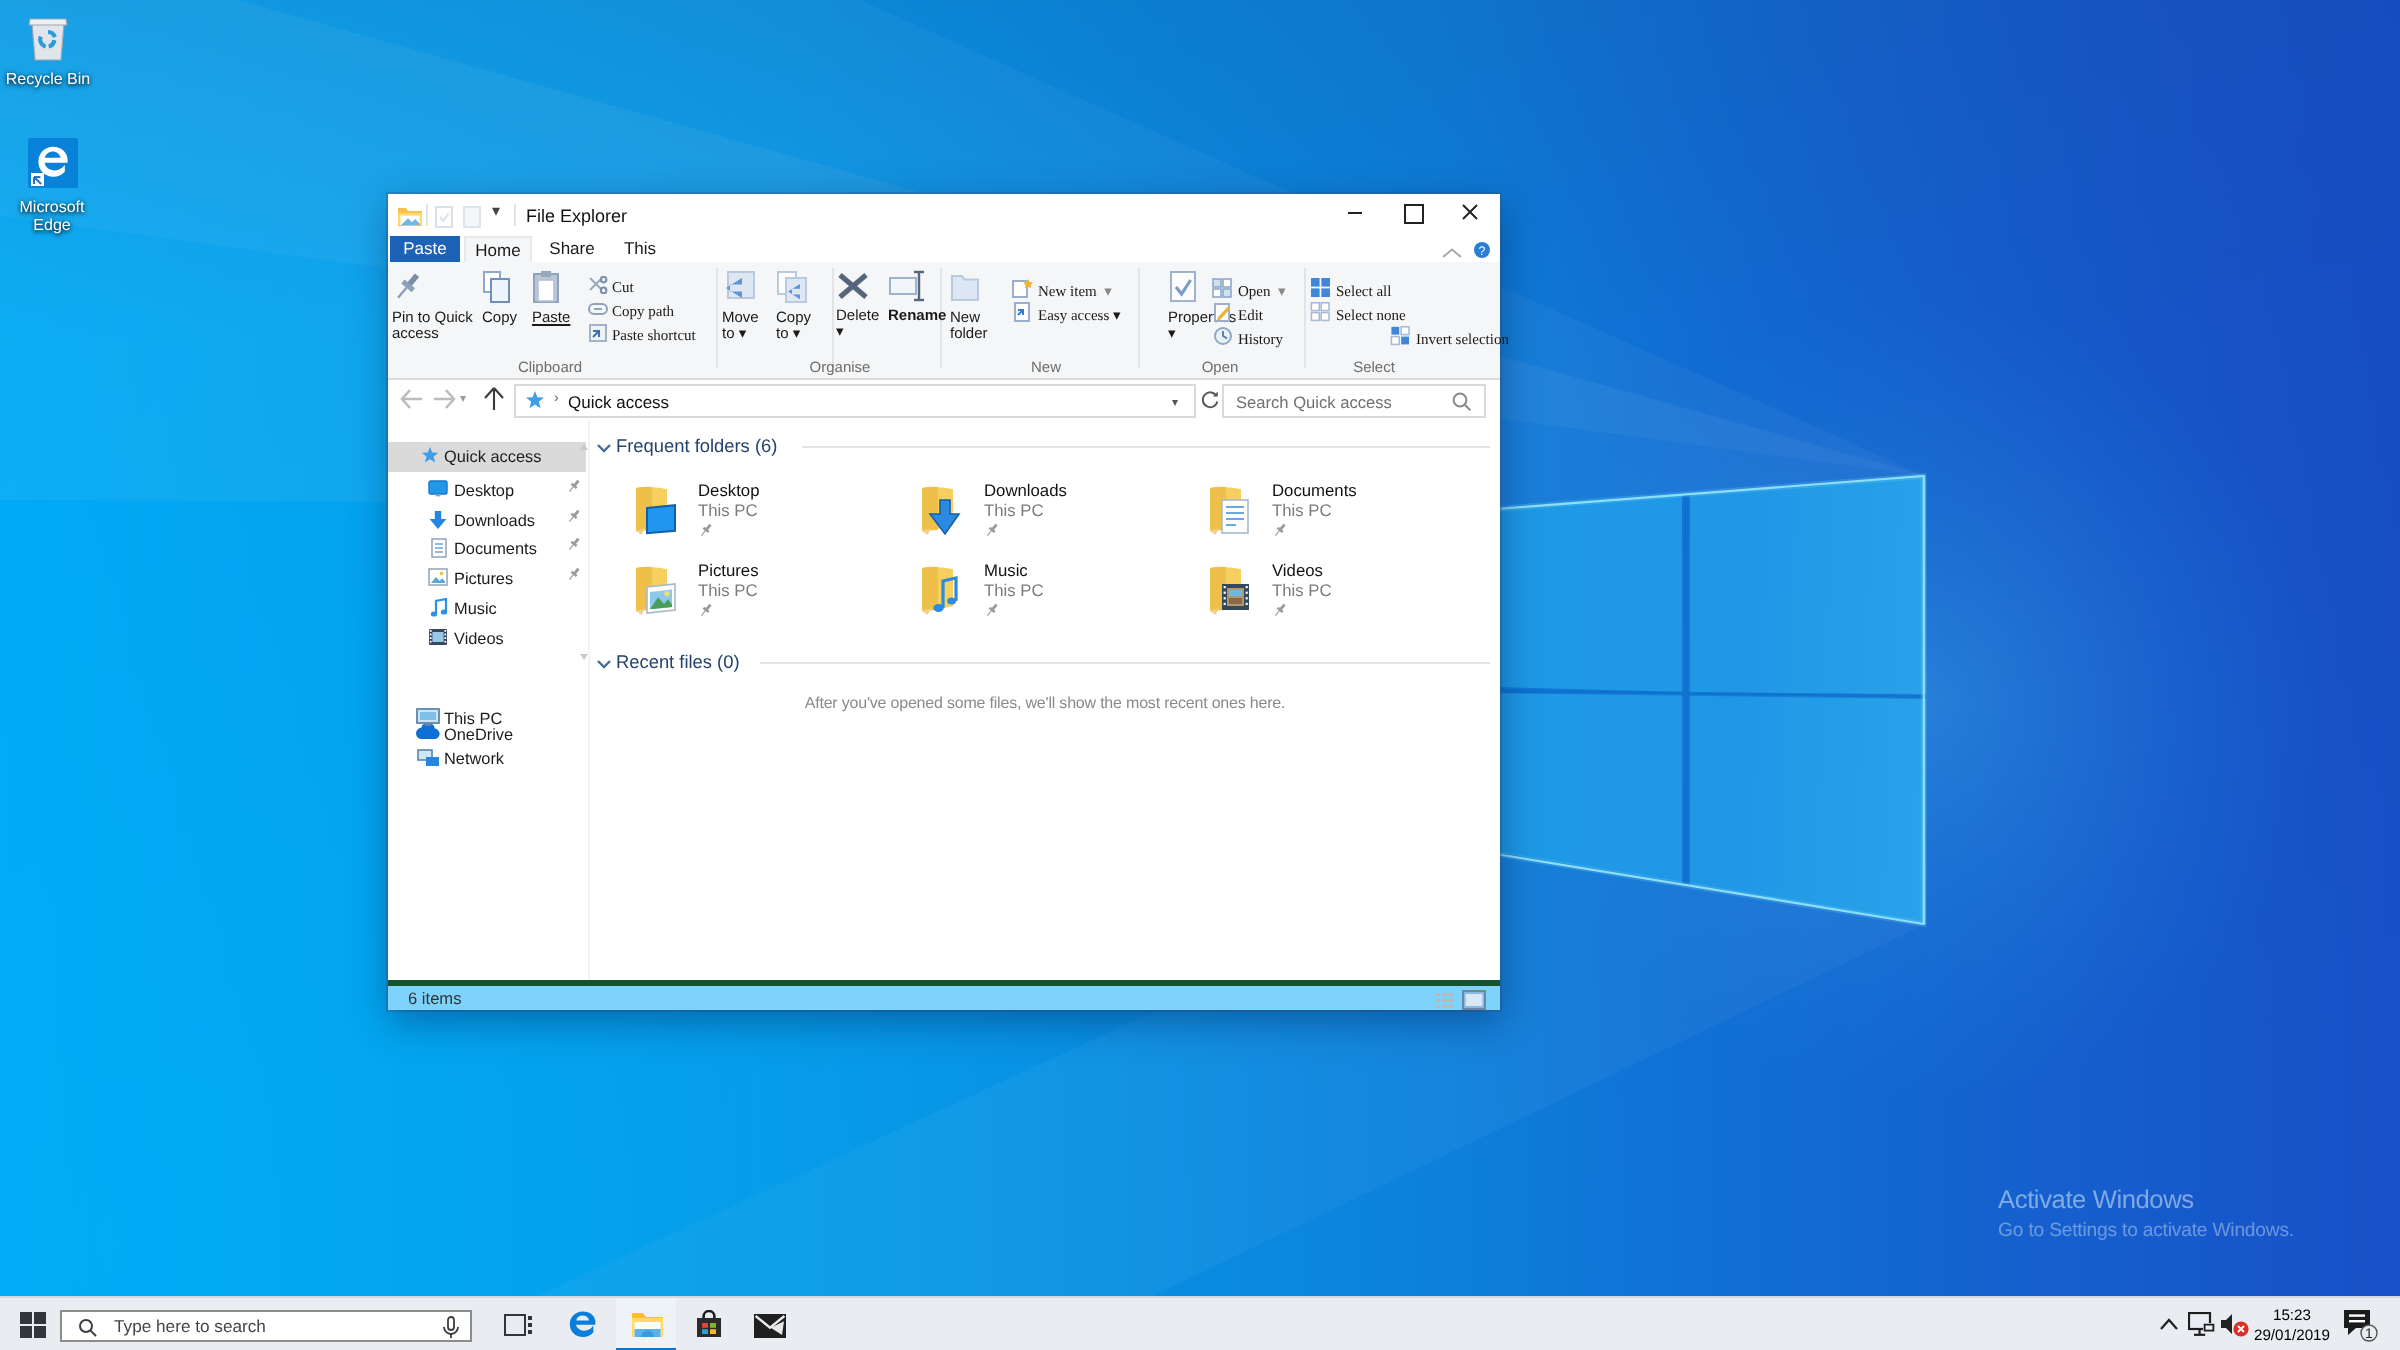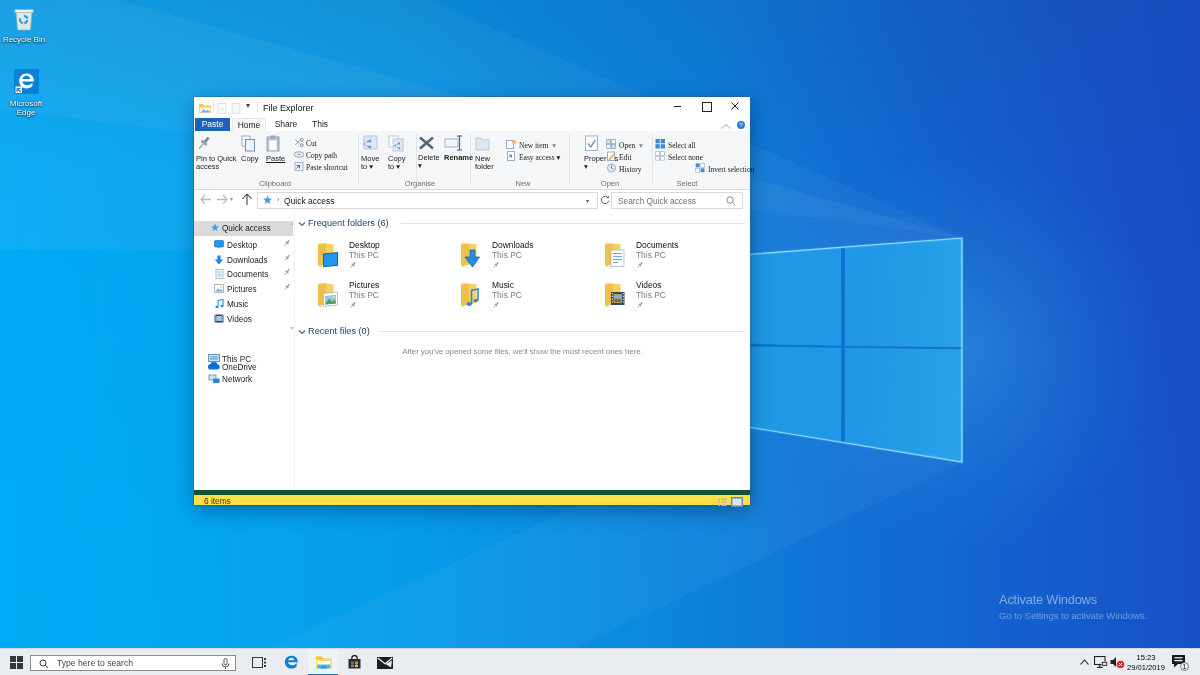--- a/index.html
+++ b/index.html
@@ -18,21 +18,21 @@
 .smallrow{position:absolute;height:9px;line-height:9px;font-size:7.5px;color:#1a1a1a;white-space:nowrap;font-family:Liberation Serif, serif;}
 .smallrow svg{vertical-align:-1px;margin-right:2px;}
 #addrbar{position:absolute;left:0;top:93px;width:556px;height:20px;background:#fff;}
 #addrbox{position:absolute;left:63px;top:2px;width:339px;height:15px;border:1px solid #d9d9d9;background:#fff;}
 #searchbox{position:absolute;left:417px;top:2px;width:130px;height:15px;border:1px solid #d9d9d9;background:#fff;}
 #mainarea{position:absolute;left:0;top:113px;width:556px;height:280px;background:#fff;}
 #navpane{position:absolute;left:0;top:0;width:100px;height:280px;border-right:1px solid #f3f3f3;}
 .navrow{position:absolute;height:9px;line-height:9px;font-size:8.2px;color:#1c1c1c;white-space:nowrap;}
 .navrow svg{position:absolute;top:-1px;}
 .pin{position:absolute;color:#9a9a9a;}
-#statusbar{position:absolute;left:0;top:393px;width:556px;height:15px;background:#fde047;border-top:5px solid #14532d;box-sizing:border-box;}
+#statusbar{position:absolute;left:0;top:393px;width:556px;height:15px;background:#7dd3fc;border-top:3px solid #14532d;box-sizing:border-box;}
 .secthead{position:absolute;font-size:9.2px;color:#24436e;white-space:nowrap;}
 .tile{position:absolute;width:140px;height:34px;}
 .tname{position:absolute;left:33px;top:0;font-size:8.4px;color:#111;}
 .tsub{position:absolute;left:33px;top:10px;font-size:8.4px;color:#7b7b7b;}
 .hline{position:absolute;height:1px;background:#e3e3e3;}
 
 #taskbar{position:absolute;left:0;top:648px;width:1200px;height:27px;background:#e9ecf1;border-top:1px solid #d4d9e0;box-sizing:border-box;}
 #sbox{position:absolute;left:30px;top:6px;width:206px;height:16px;background:#fff;border:1px solid #8c8c8c;box-sizing:border-box;}
 #sbox span{position:absolute;left:26px;top:2px;font-size:8.6px;color:#454545;}
 .tbicon{position:absolute;top:0;}

